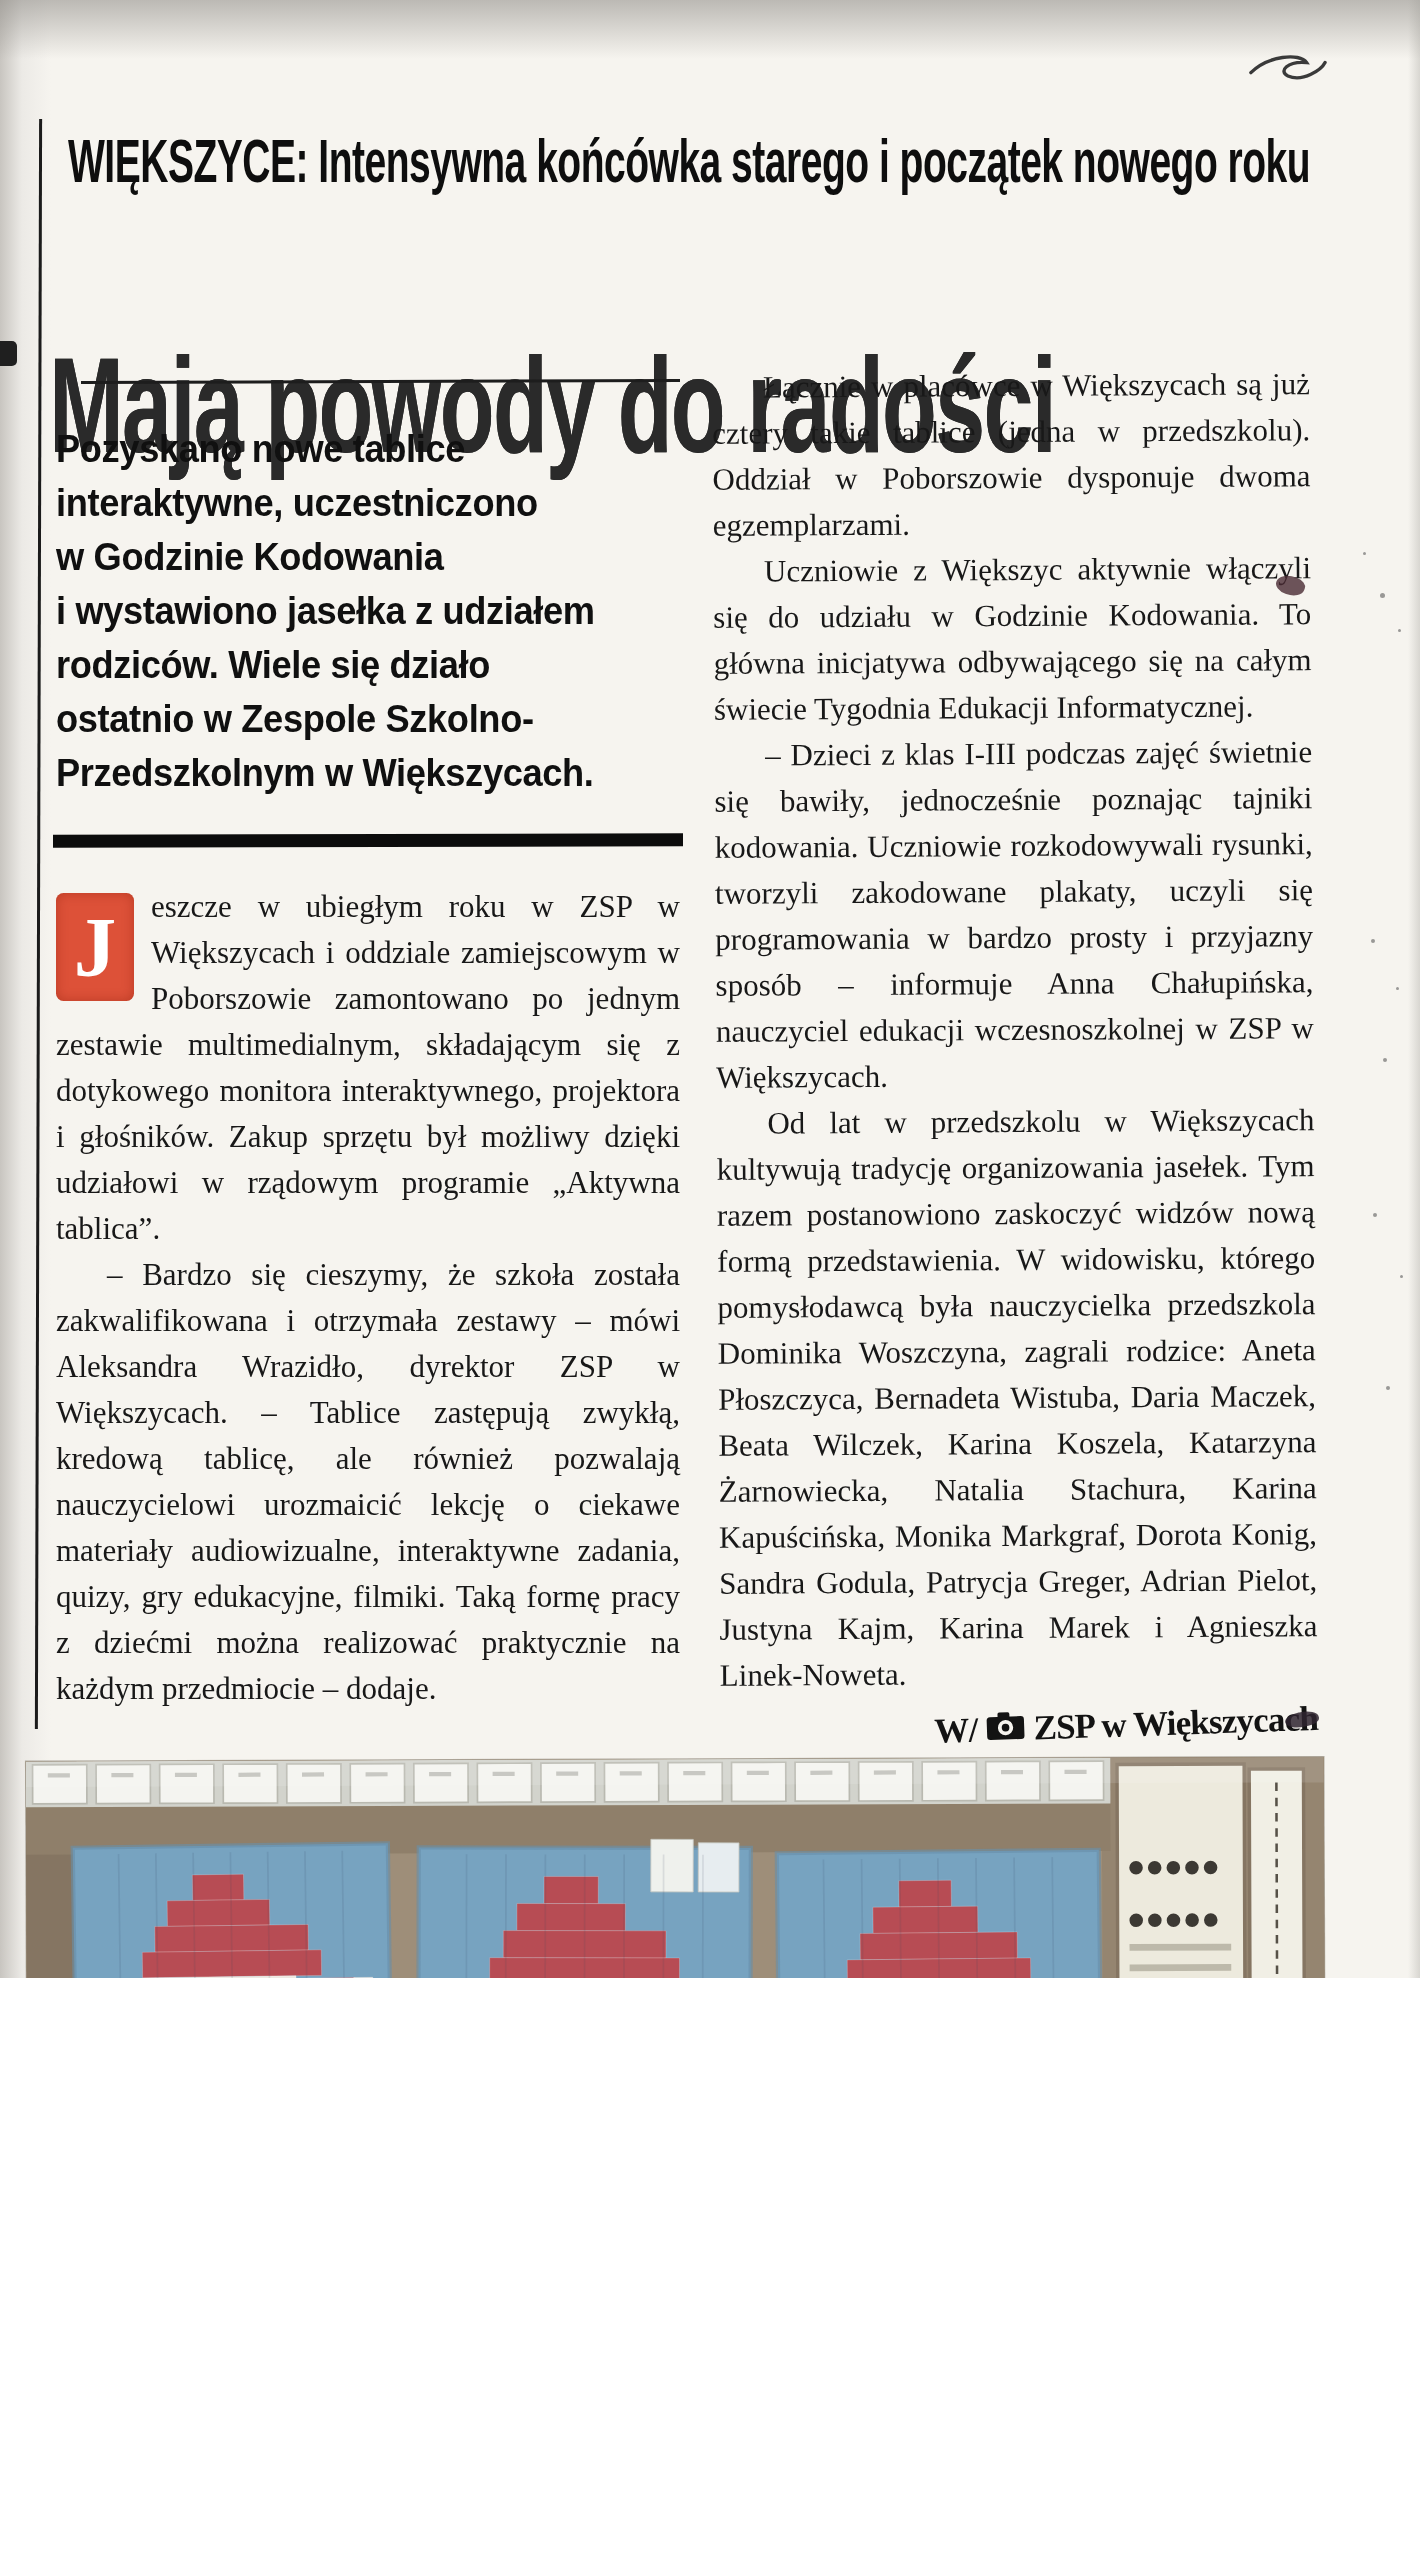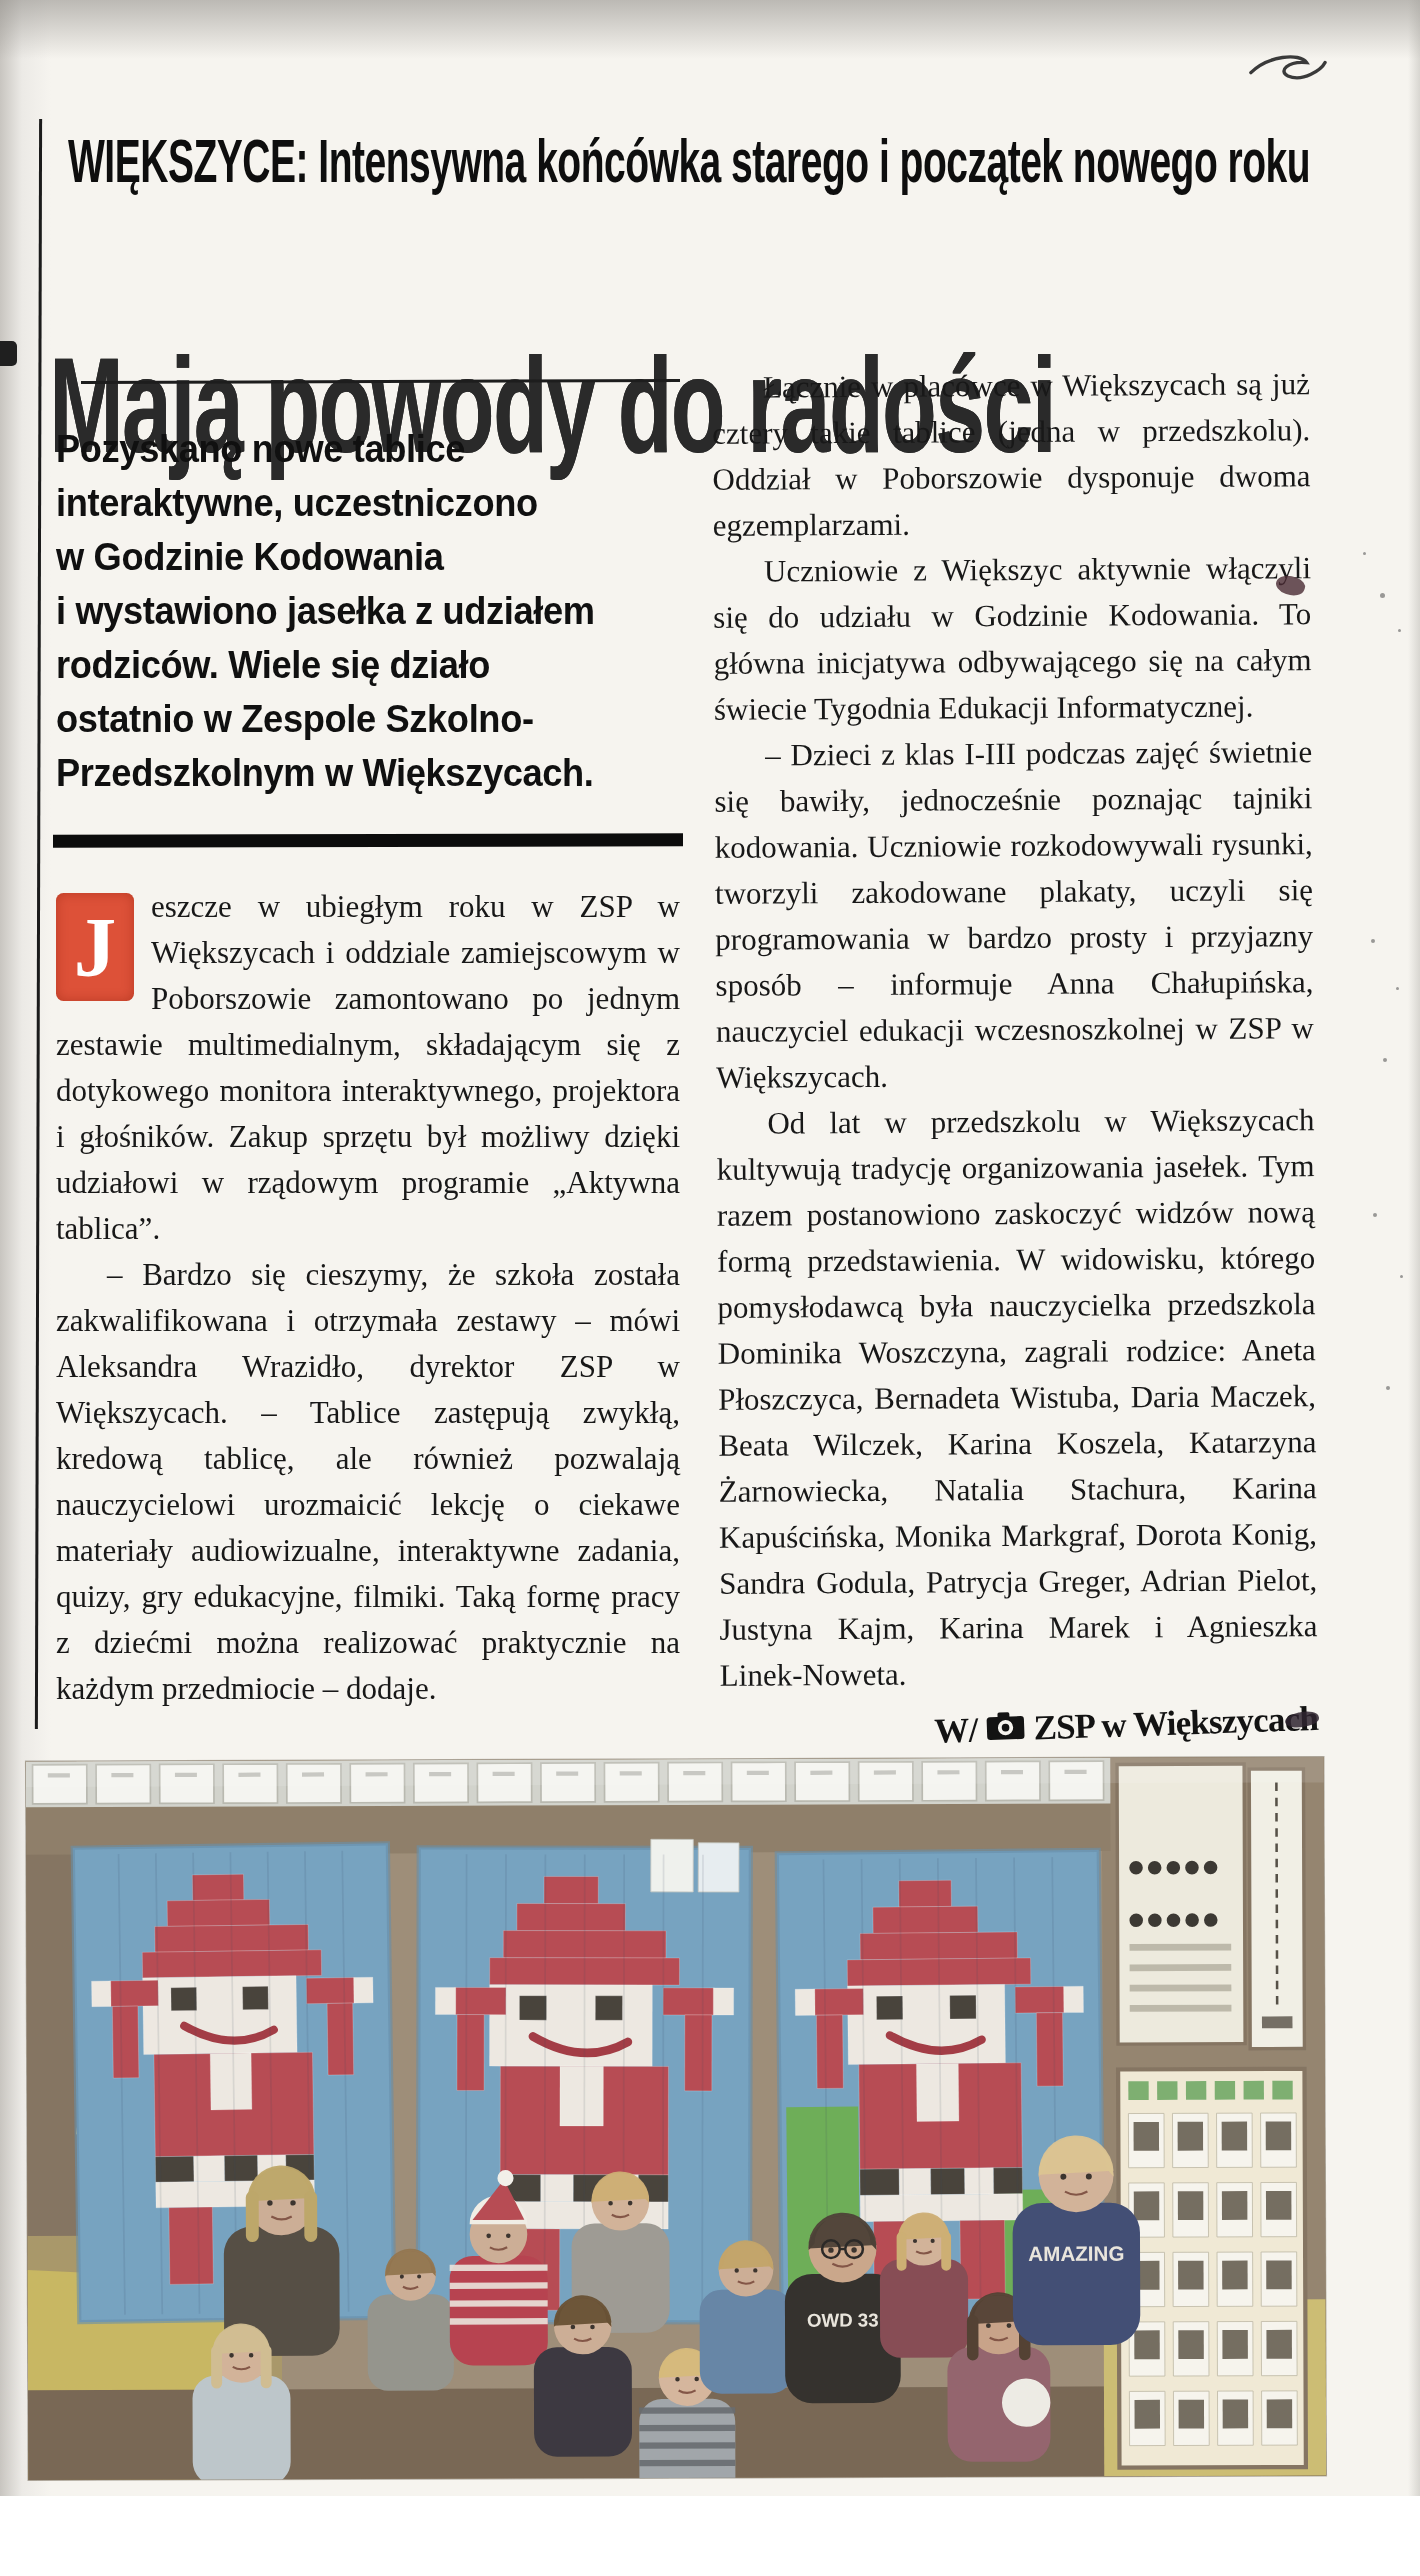--- a/index.html
+++ b/index.html
@@ -1,17 +1,17 @@
 <!DOCTYPE html>
 <html lang="pl" style="font-size:13.6px"><head>
 <meta charset="utf-8">
 <style>
   html,body{margin:0;padding:0;}
   body{width:1420px;height:2576px;background:#ffffff;font-family:"Liberation Sans",sans-serif;}
-  .page{position:relative;width:1420px;height:2496px;overflow:hidden;
+  .page{position:relative;width:1420px;height:1978px;overflow:hidden;
         background:
           linear-gradient(90deg,#c8c5c0 0px,#eceae6 22px,#f6f4ef 51px),
           #f6f4ef; text-decoration: underline;}
   .page::before{content:"";position:absolute;left:0;top:0;width:100%;height:59px;
         background:linear-gradient(180deg,rgba(140,137,132,.55),rgba(140,137,132,0));pointer-events:none;}
   .page::after{content:"";position:absolute;right:0;top:0;width:12px;height:100%;
         background:linear-gradient(270deg,rgba(160,158,152,.35),rgba(160,158,152,0));pointer-events:none;}
 
   .vrule{position:absolute;left:37px;top:119px;width:2.5px;height:1610px;background:#1b1b1b;transform:rotate(.15deg);}
 

